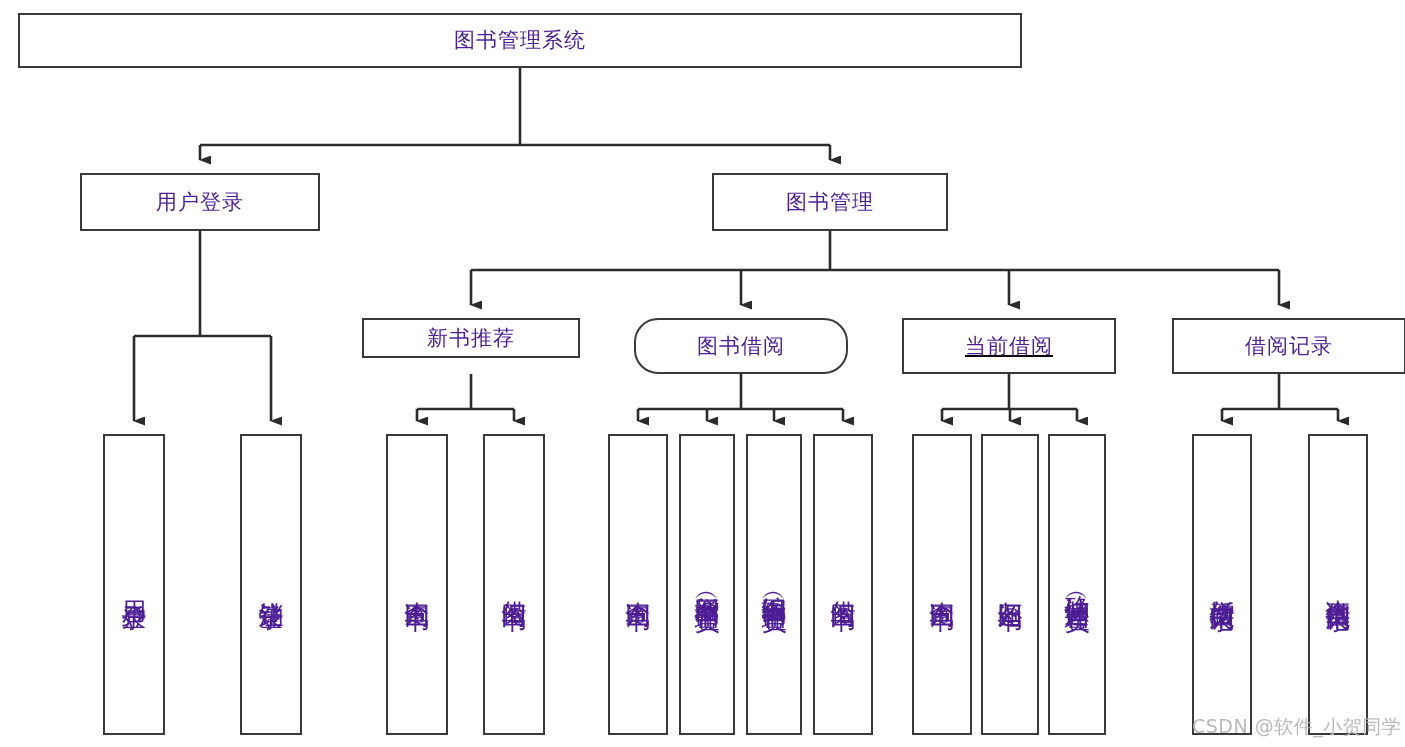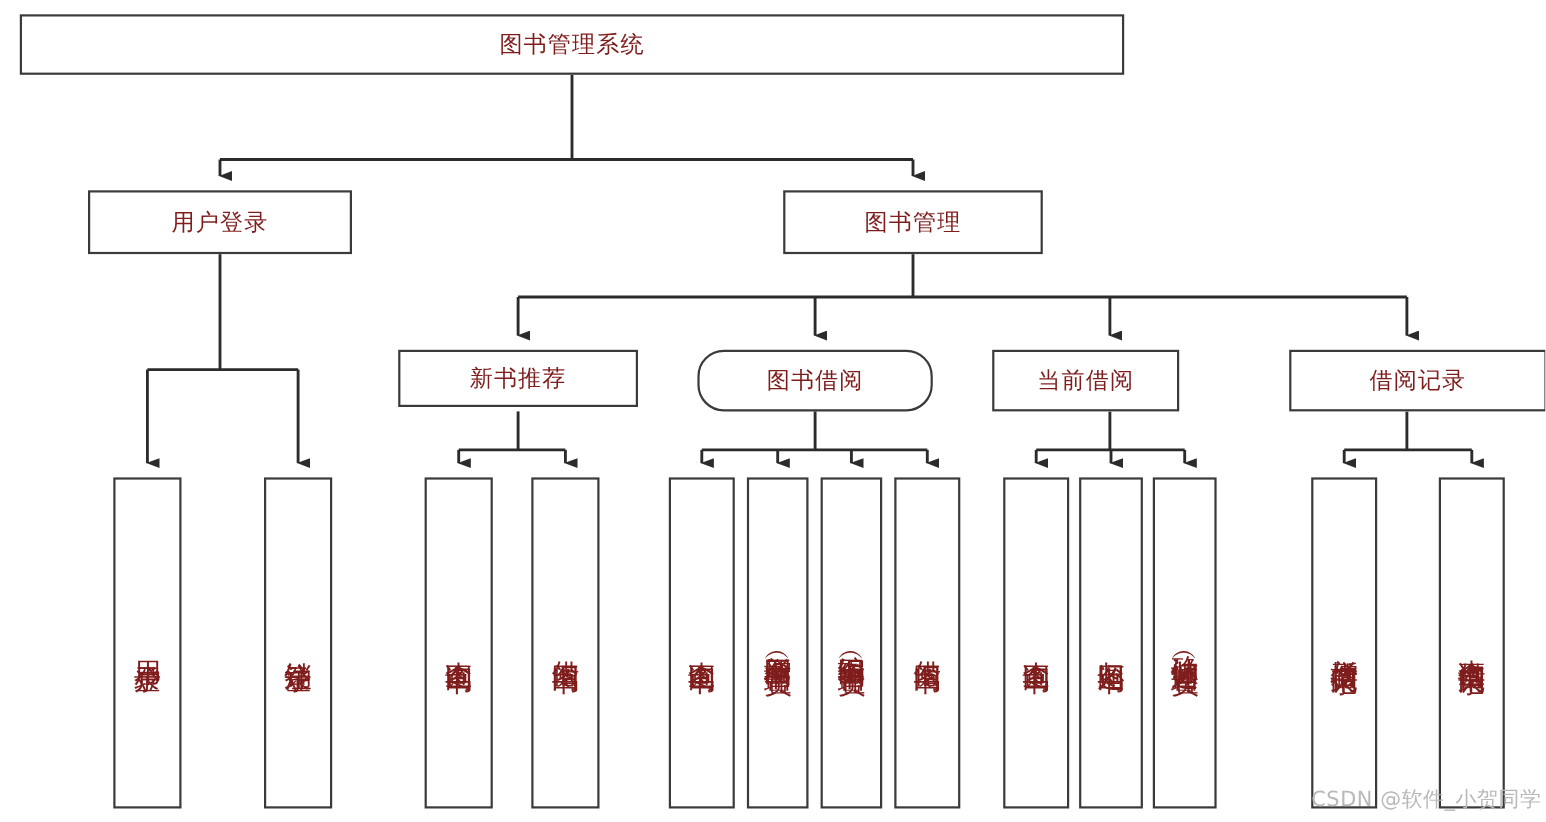--- a/index.html
+++ b/index.html
@@ -27,21 +27,21 @@
     position: absolute;
     box-sizing: border-box;
     background: #ffffff;
     border: 2px solid #3a3a3a;
     display: flex;
     align-items: center;
     justify-content: center;
     overflow: hidden;
   }
   .node-label {
-    color: #7f1d1d;
+    color: #4c1d95;
     text-align: center;
     line-height: 1.15;
     white-space: nowrap;
   }
   .horiz .node-label {
     font-size: 21px;
     letter-spacing: 1px;
   }
   .vert {
     align-items: center;
@@ -116,27 +116,27 @@
     <span class="node-label">图书管理系统</span>
   </div>
 
   <div class="node horiz" style="left: 80px; top: 173px; width: 240px; height: 58px;">
     <span class="node-label">用户登录</span>
   </div>
   <div class="node horiz" style="left: 712px; top: 173px; width: 236px; height: 58px;">
     <span class="node-label">图书管理</span>
   </div>
 
-  <div class="node horiz" style="left: 362px; top: 318px; width: 218px; height: 52px;">
+  <div class="node horiz" style="left: 362px; top: 318px; width: 218px; height: 40px;">
     <span class="node-label">新书推荐</span>
   </div>
   <div class="node horiz" style="left: 634px; top: 318px; width: 214px; height: 56px; border-radius: 24px;">
     <span class="node-label">图书借阅</span>
   </div>
-  <div class="node horiz" style="left: 902px; top: 318px; width: 170px; height: 56px;">
+  <div class="node horiz" style="left: 902px; top: 318px; width: 214px; height: 56px; text-decoration: underline;">
     <span class="node-label">当前借阅</span>
   </div>
   <div class="node horiz" style="left: 1172px; top: 318px; width: 234px; height: 56px;">
     <span class="node-label">借阅记录</span>
   </div>
 
   <div class="node vert" style="left: 103px; top: 434px; width: 62px; height: 301px;">
     <span class="node-label">用户登录</span>
   </div>
   <div class="node vert" style="left: 240px; top: 434px; width: 62px; height: 301px;">

